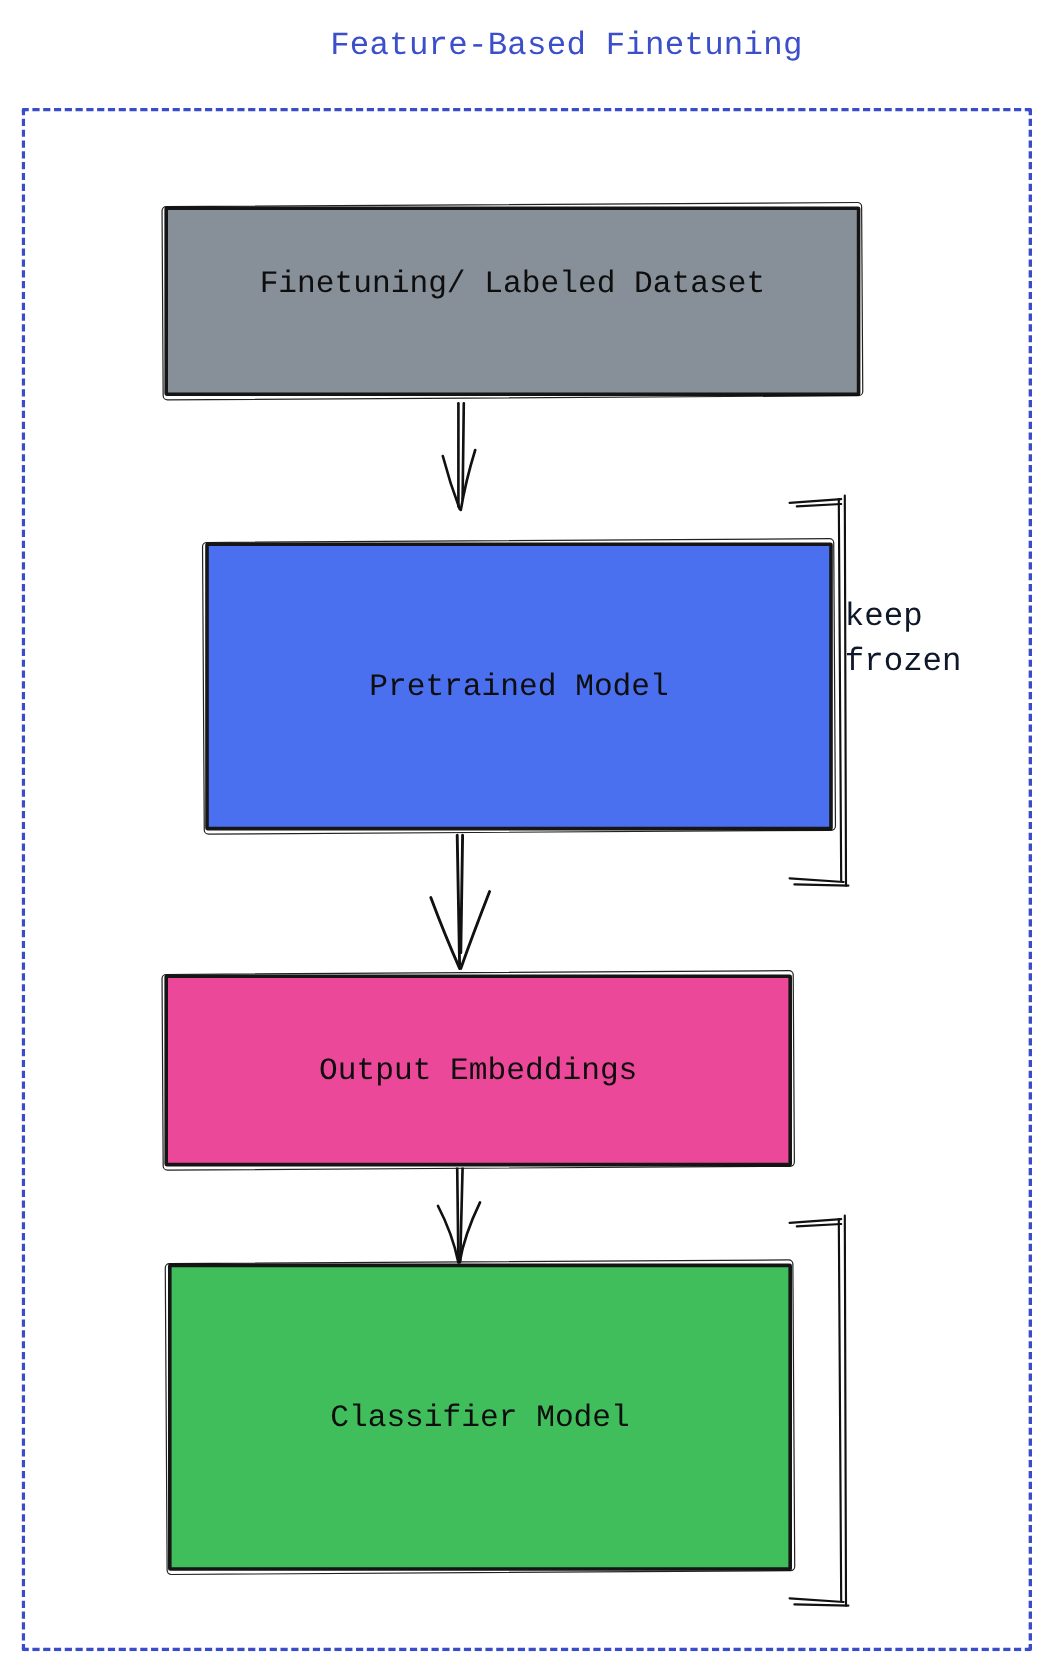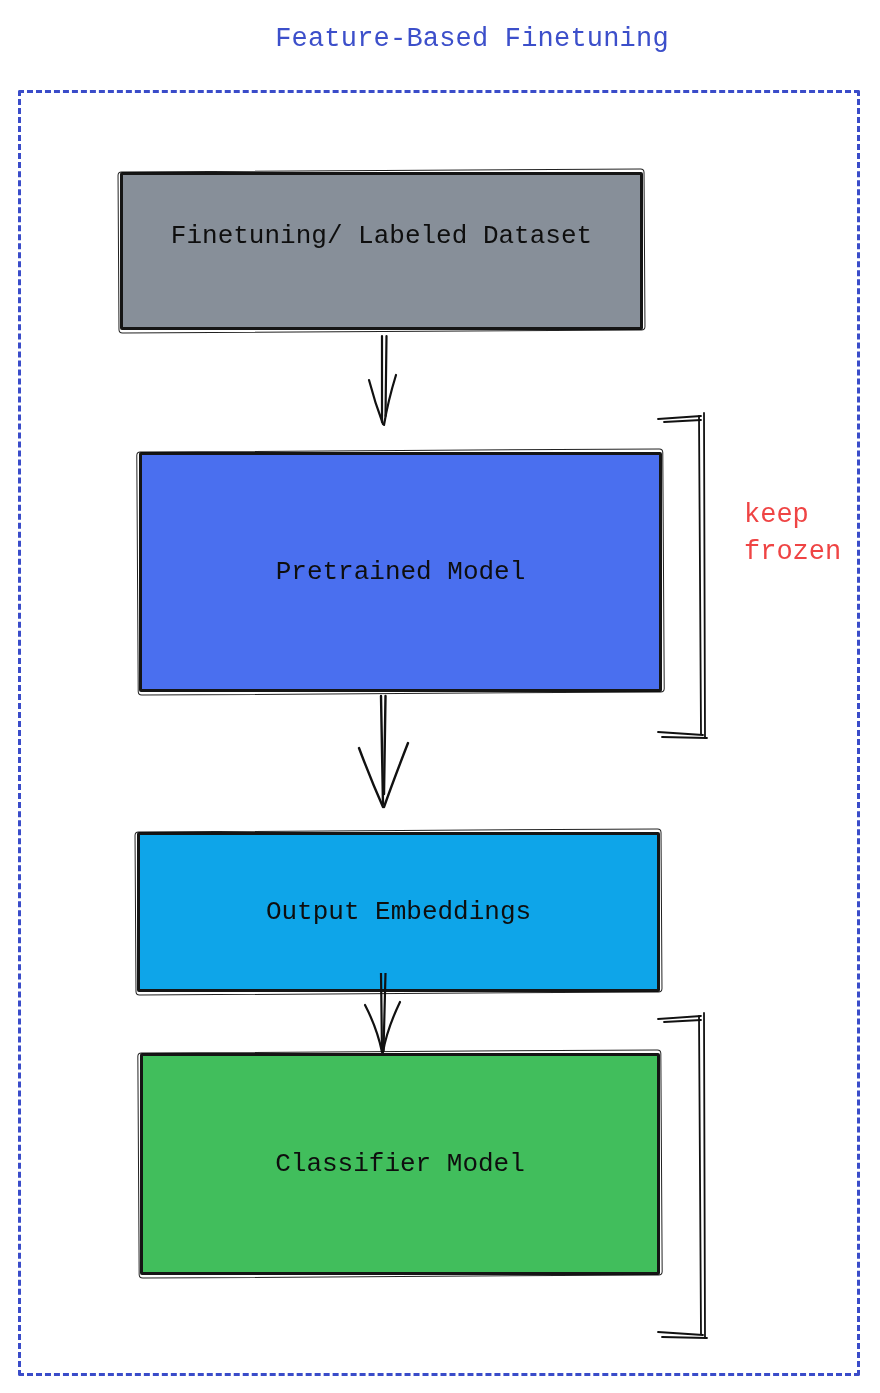--- a/index.html
+++ b/index.html
@@ -45,38 +45,38 @@
   
   .node::after {
     content: "";
     position: absolute;
     inset: -5px;
     border: 1.6px solid rgba(10,10,10,0.9);
     border-radius: 4px;
     transform: rotate(-0.35deg);
     pointer-events: none;
   }
-  .node-dataset   { left: 120px; top: 172px; width: 523px; height: 158px; padding-bottom: 30px; }
+  .node-dataset   { left: 137px; top: 172px; width: 580px; height: 158px; padding-bottom: 30px; }
   .node-pretrained{ left: 139px; top: 452px; width: 523px; height: 240px; }
   .node-embeddings{ left: 137px; top: 812px; width: 523px; height: 160px; }
-  .node-classifier{ left: 140px; top: 1053px; width: 520px; height: 222px; }
+  .node-classifier{ left: 140px; top: 1053px; width: 520px; height: 256px; }
 
   .arrow { position: absolute; }
   .arrow-1 { left: 355px; top: 334px; }
   .arrow-2 { left: 350px; top: 694px; }
   .arrow-3 { left: 352px; top: 973px; }
 
   .bracket { position: absolute; }
   .bracket-1 { left: 655px; top: 411px; }
   .bracket-2 { left: 655px; top: 1011px; }
 
   .side-label {
     position: absolute;
-    left: 744px;
-    color: #ef4444;
+    left: 704px;
+    color: #0f172a;
     font-size: 27px;
     line-height: 37px;
     white-space: pre-line;
   }
   .side-label-1 { top: 497px; }
   .side-label-2 { top: 1098px; }
 </style>
 </head>
 <body>
 
@@ -92,21 +92,21 @@
 
   <svg class="arrow arrow-1" width="60" height="94" viewBox="0 0 60 94">
     <g stroke="#111" stroke-width="2.2" fill="none" stroke-linecap="round">
       <path d="M27 2 L27 88"></path>
       <path d="M31.5 2 L30.5 82"></path>
       <path d="M14 46 Q20 69 28 90"></path>
       <path d="M41 41 Q33 67 29 91"></path>
     </g>
   </svg>
 
-  <div class="node node-pretrained" style="background: rgb(74, 111, 239);">
+  <div class="node node-pretrained" style="background: rgb(74, 111, 239); margin-left: 32px;">
     <span>Pretrained Model</span>
   </div>
 
   <svg class="bracket bracket-1" width="56" height="330" viewBox="0 0 56 330">
     <g stroke="#111" stroke-width="1.8" fill="none" stroke-linecap="round">
       <path d="M3 8 L46 5"></path>
       <path d="M9 11 L46 9"></path>
       <path d="M44 5 L46 323"></path>
       <path d="M49 2 L50 327"></path>
       <path d="M3 321 L48 324"></path>
@@ -118,21 +118,21 @@
 
   <svg class="arrow arrow-2" width="66" height="118" viewBox="0 0 66 118">
     <g stroke="#111" stroke-width="2.4" fill="none" stroke-linecap="round">
       <path d="M31 2 L33 110"></path>
       <path d="M35.5 2 L34 100"></path>
       <path d="M9 54 Q21 86 33 113"></path>
       <path d="M58 49 Q44 85 34 113"></path>
     </g>
   </svg>
 
-  <div class="node node-embeddings" style="background: #0ea5e9; margin-top: 20px;">
+  <div class="node node-embeddings" style="background: #ec4899;">
     <span>Output Embeddings</span>
   </div>
 
   <svg class="arrow arrow-3" width="62" height="82" viewBox="0 0 62 82">
     <g stroke="#111" stroke-width="2.2" fill="none" stroke-linecap="round">
       <path d="M29 0 L30 78"></path>
       <path d="M33.5 0 L31.5 78"></path>
       <path d="M13 32 Q25 55 30 79"></path>
       <path d="M48 29 Q35 56 31 79"></path>
     </g>

